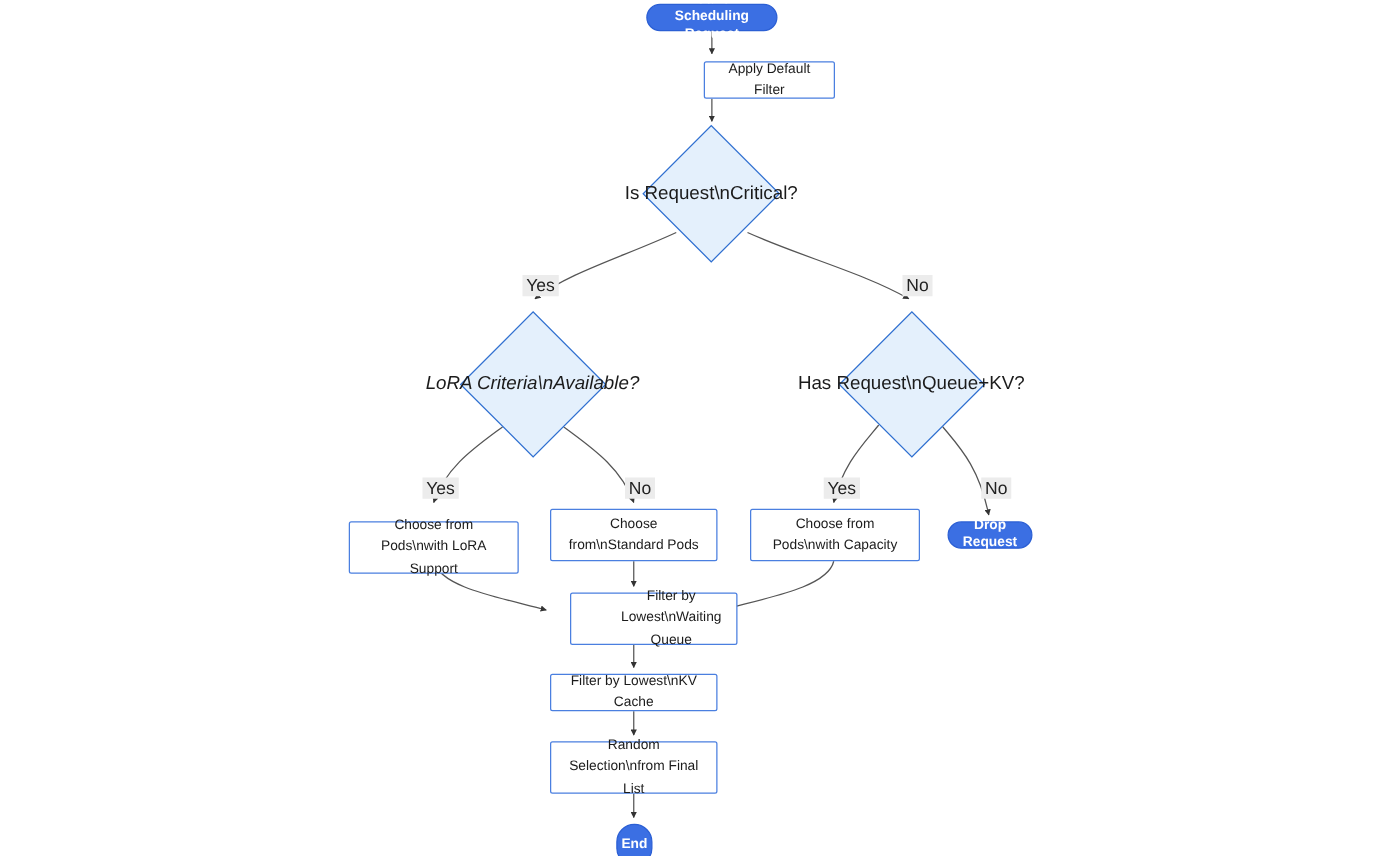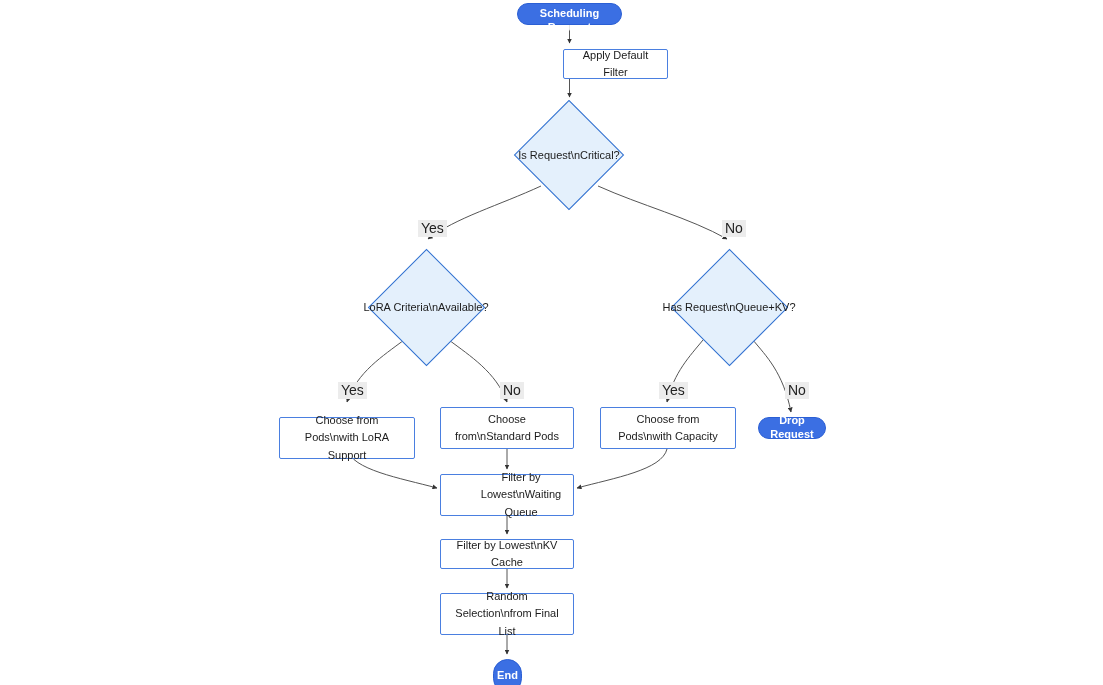--- a/index.html
+++ b/index.html
@@ -54,21 +54,21 @@
     color: #1b1b1b;
     font-size: 11px;
     line-height: 1.55;
     padding: 0 8px;
   }
   
   .node.decision {
     background: transparent;
     border: none;
     color: #1b1b1b;
-    font-size: 11px;
+    font-size: 15px;
     line-height: 1.3;
     white-space: nowrap;
   }
   .node.decision .diamond-shape {
     position: absolute;
     left: 50%;
     top: 50%;
     background: #e4f0fc;
     border: 1.5px solid #2f6fd0;
     box-sizing: border-box;
@@ -121,41 +121,41 @@
       <div class="node terminal" style="left: 517px; top: 3px; width: 105px; height: 22px;">
         <span>Start Scheduling Request</span>
       </div>
       <div class="node process" style="left: 517px; top: 49px; width: 105px; height: 30px; margin-left: 46px;">
         <span>Apply Default Filter</span>
       </div>
       <div class="node decision" style="left: 510px; top: 100px; width: 118px; height: 110px;">
         <div class="diamond-shape" style="width: 78px; height: 78px; margin-left: -39px; margin-top: -39px; transform: rotate(45deg);"></div>
         <span class="dlabel">Is Request\nCritical?</span>
       </div>
-      <div class="node decision" style="left: 364px; top: 248px; width: 124px; height: 118px;">
+      <div class="node decision" style="left: 364px; top: 248px; width: 124px; height: 118px; font-style: italic;">
         <div class="diamond-shape" style="width: 83px; height: 83px; margin-left: -41.5px; margin-top: -41.5px; transform: rotate(45deg);"></div>
         <span class="dlabel">LoRA Criteria\nAvailable?</span>
       </div>
       <div class="node decision" style="left: 667px; top: 248px; width: 124px; height: 118px;">
         <div class="diamond-shape" style="width: 83px; height: 83px; margin-left: -41.5px; margin-top: -41.5px; transform: rotate(45deg);"></div>
         <span class="dlabel">Has Request\nQueue+KV?</span>
       </div>
       <div class="node process" style="left: 279px; top: 417px; width: 136px; height: 42px;">
         <span>Choose from Pods\nwith LoRA Support</span>
       </div>
       <div class="node process" style="left: 440px; top: 407px; width: 134px; height: 42px;">
         <span>Choose from\nStandard Pods</span>
       </div>
       <div class="node process" style="left: 600px; top: 407px; width: 136px; height: 42px;">
         <span>Choose from Pods\nwith Capacity</span>
       </div>
       <div class="node terminal" style="left: 758px; top: 417px; width: 68px; height: 22px;">
         <span>Drop Request</span>
       </div>
-      <div class="node process" style="left: 440px; top: 474px; width: 134px; height: 42px; padding-left: 36px;">
+      <div class="node process" style="left: 456px; top: 474px; width: 134px; height: 42px; padding-left: 36px;">
         <span>Filter by Lowest\nWaiting Queue</span>
       </div>
       <div class="node process" style="left: 440px; top: 539px; width: 134px; height: 30px;">
         <span>Filter by Lowest\nKV Cache</span>
       </div>
       <div class="node process" style="left: 440px; top: 593px; width: 134px; height: 42px;">
         <span>Random Selection\nfrom Final List</span>
       </div>
       <div class="node terminal" style="left: 493px; top: 659px; width: 29px; height: 34px;">
         <span>End</span>

